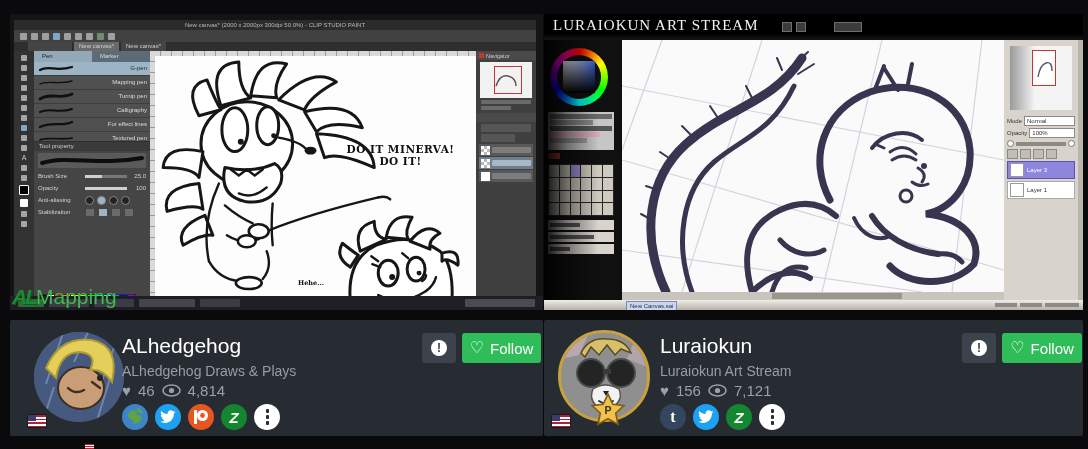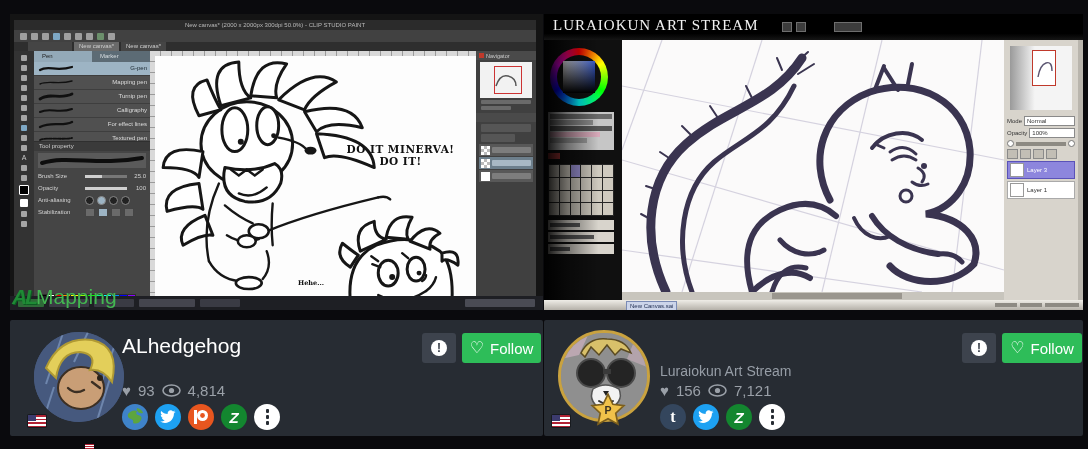--- a/index.html
+++ b/index.html
@@ -551,23 +551,24 @@
       <path d="M12,36 Q26,4 58,8 Q86,14 78,50 Q68,36 56,38 Q64,22 46,20 Q26,20 22,46 Z" fill="#e3cf5a" stroke="#b09a33" stroke-width="2"></path>
       <path d="M34,56 q7,7 16,2" stroke="#3c2f23" stroke-width="2.4" fill="none" stroke-linecap="round"></path>
       <path d="M58,50 l8,6" stroke="#3c2f23" stroke-width="2.4" stroke-linecap="round"></path>
       <circle cx="66" cy="46" r="3" fill="#2a2118"></circle>
     </svg>
   </div>
   <div class="flag" style="left:18px;top:95px;">
       <i></i>
     </div>
   <div class="chname" style="left:112px;top:14px;">ALhedgehog</div>
+  <div class="chtitle" style="left:112px;top:43px;">ALhedgehog Draws &amp; Plays</div>
   <div class="stats" style="left:112px;top:62px;">
     <span class="glyph">♥</span>
-    <span>93</span>
+    <span>46</span>
     <svg width="19" height="13" viewBox="0 0 19 13">
         <ellipse cx="9.5" cy="6.5" rx="8.5" ry="5.5" fill="none" stroke="#9aa0a8" stroke-width="1.6"></ellipse>
         <circle cx="9.5" cy="6.5" r="2.6" fill="#9aa0a8"></circle>
       </svg>
     <span>4,814</span>
   </div>
   <div class="socials" style="left:112px;top:84px;">
     <div class="sicon" style="background:#3f83c9">
       <svg width="26" height="26" viewBox="0 0 26 26">
           <circle cx="13" cy="13" r="11" fill="#3f83c9"></circle>
@@ -620,20 +621,21 @@
       <path d="M38,68 q7,5 14,0" stroke="#333" stroke-width="2" fill="none" stroke-linecap="round"></path>
     </svg>
   </div>
   <svg style="position:absolute;left:46px;top:72px;z-index:3" width="36" height="36" viewBox="0 0 34 34">
     <path d="M17,2 L21.6,11.6 L32,12.8 L24.3,20 L26.4,30.4 L17,25.2 L7.6,30.4 L9.7,20 L2,12.8 L12.4,11.6 Z" fill="#f0c24a" stroke="#7c5f1d" stroke-width="1.6"></path>
     <text x="17" y="21" text-anchor="middle" font-size="10" font-weight="bold" fill="#3a3220" font-family="Liberation Sans, sans-serif">P</text>
   </svg>
   <div class="flag" style="left:8px;top:95px;">
       <i></i>
     </div>
+  <div class="chname" style="left:116px;top:14px;">Luraiokun</div>
   <div class="chtitle" style="left:116px;top:43px;">Luraiokun Art Stream</div>
   <div class="stats" style="left:116px;top:62px;">
     <span class="glyph">♥</span>
     <span>156</span>
     <svg width="19" height="13" viewBox="0 0 19 13">
         <ellipse cx="9.5" cy="6.5" rx="8.5" ry="5.5" fill="none" stroke="#9aa0a8" stroke-width="1.6"></ellipse>
         <circle cx="9.5" cy="6.5" r="2.6" fill="#9aa0a8"></circle>
       </svg>
     <span>7,121</span>
   </div>

